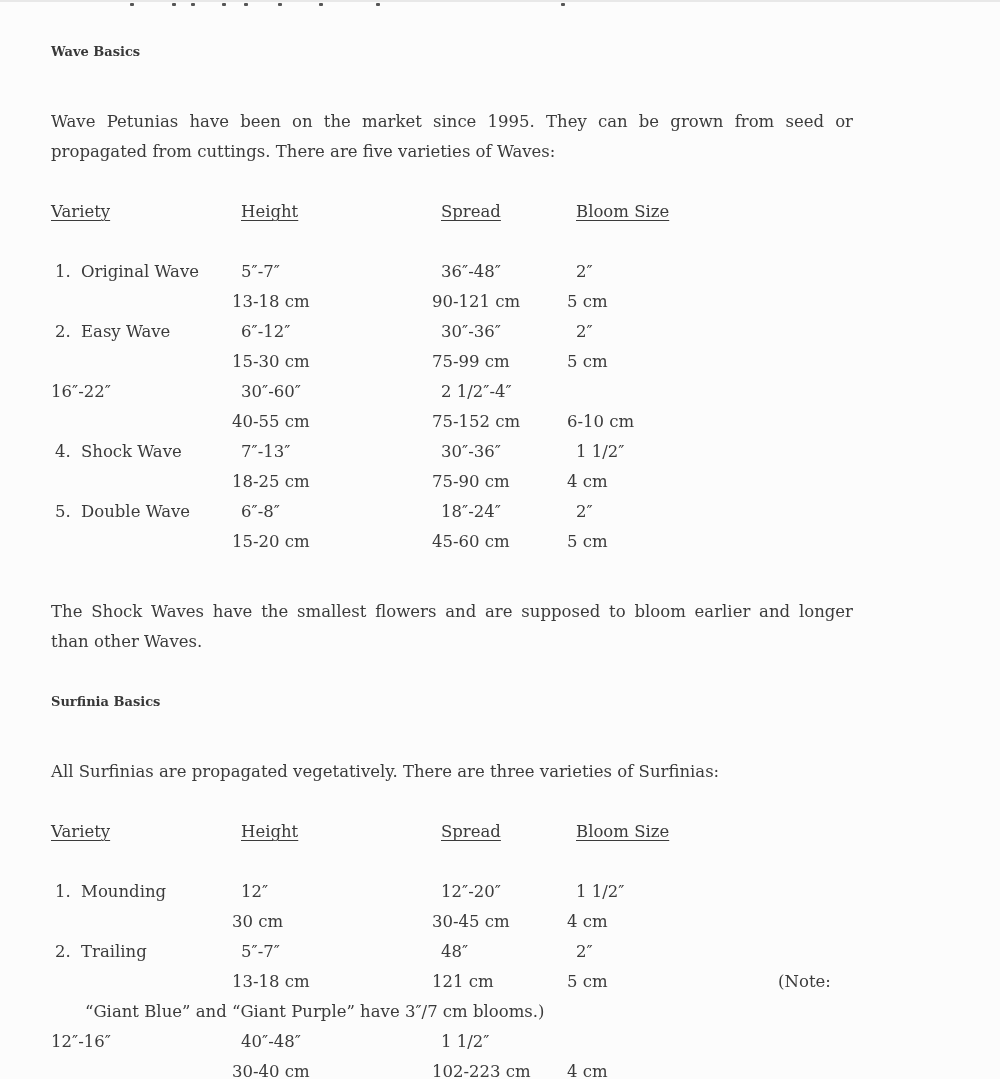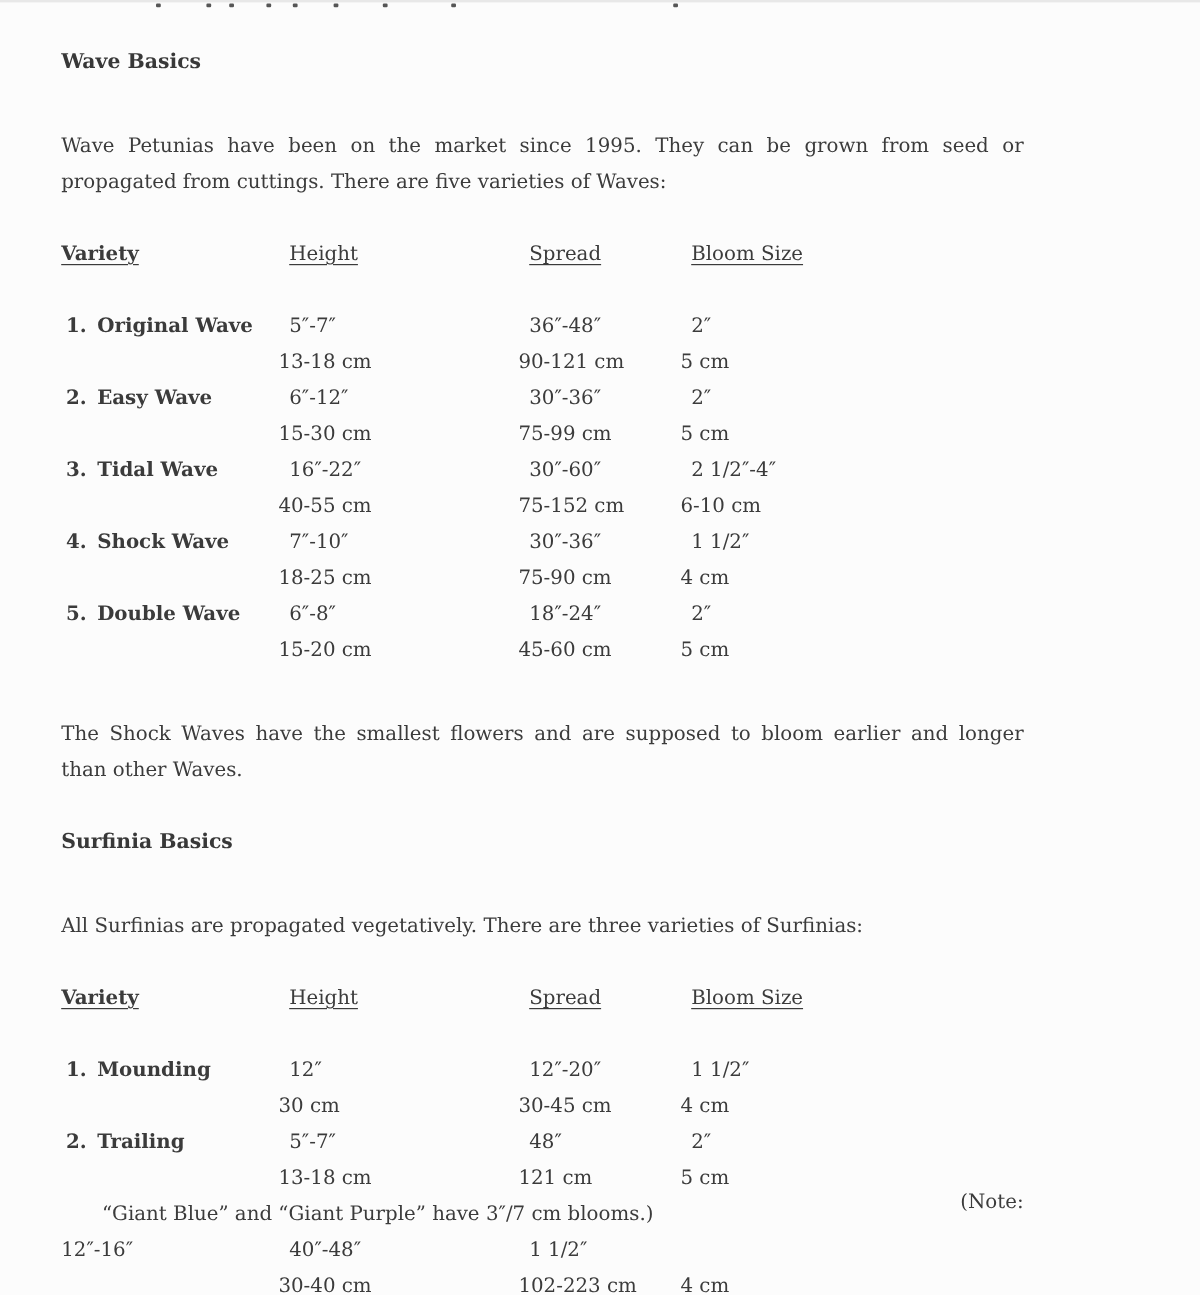--- a/index.html
+++ b/index.html
@@ -25,37 +25,37 @@
     margin: 0 -147px 0 -51px;
     border-top: 2px solid #e8e8e8;
     overflow: hidden;
   }
   .frag {
     position: absolute; bottom: 1px;
     width: 4px; height: 3px;
     background: #565656; border-radius: 1px;
   }
   h2 {
-    font-size: 17px; line-height: 30px;
+    font-size: 13px; line-height: 30px;
     font-weight: bold; color: #383838;
     margin: 30px 0 0 0;
   }
   .para { margin-top: 40px; }
   .jline { text-align: justify; text-align-last: justify; }
   .row, .thead {
     display: grid;
     grid-template-columns: 190px 200px 135px 180px 1fr;
     height: 30px; line-height: 30px;
     white-space: nowrap;
   }
   .thead { margin-top: 30px; }
   .gap { height: 30px; }
-  .c1 { text-align: left; font-weight: bold; }
+  .c1 { text-align: left; }
   .c2, .c3, .c4 { text-align: left; }
-  .c5 { text-align: right; margin-top: 20px; }
+  .c5 { text-align: center; }
   .cm .c2, .cm .c3, .cm .c4 { position: relative; left: -9px; }
   .rnum { display: inline-block; width: 30px; padding-left: 4px; box-sizing: border-box; }
   .th {
     text-decoration: underline;
     text-decoration-thickness: 1px;
     text-underline-offset: 3px;
   }
   .c2 .th, .c3 .th, .c4 .th { }
   .cont-line { height: 30px; line-height: 30px; padding-left: 34px; white-space: nowrap; }
 </style>
@@ -117,37 +117,36 @@
   </div>
   <div class="row cm">
     <span class="c1"></span>
     <span class="c2">15-30 cm</span>
     <span class="c3">75-99 cm</span>
     <span class="c4">5 cm</span>
     <span class="c5"></span>
   </div>
 
   <div class="row">
-    <span class="c1"><span class="rnum">3.</span><span>Tidal Wave</span></span>
     <span class="c2">16″-22″</span>
     <span class="c3">30″-60″</span>
     <span class="c4">2 1/2″-4″</span>
     <span class="c5"></span>
   </div>
   <div class="row cm">
     <span class="c1"></span>
     <span class="c2">40-55 cm</span>
     <span class="c3">75-152 cm</span>
     <span class="c4">6-10 cm</span>
     <span class="c5"></span>
   </div>
 
   <div class="row">
     <span class="c1"><span class="rnum">4.</span><span>Shock Wave</span></span>
-    <span class="c2">7″-10″</span>
+    <span class="c2">7″-13″</span>
     <span class="c3">30″-36″</span>
     <span class="c4">1 1/2″</span>
     <span class="c5"></span>
   </div>
   <div class="row cm">
     <span class="c1"></span>
     <span class="c2">18-25 cm</span>
     <span class="c3">75-90 cm</span>
     <span class="c4">4 cm</span>
     <span class="c5"></span>

